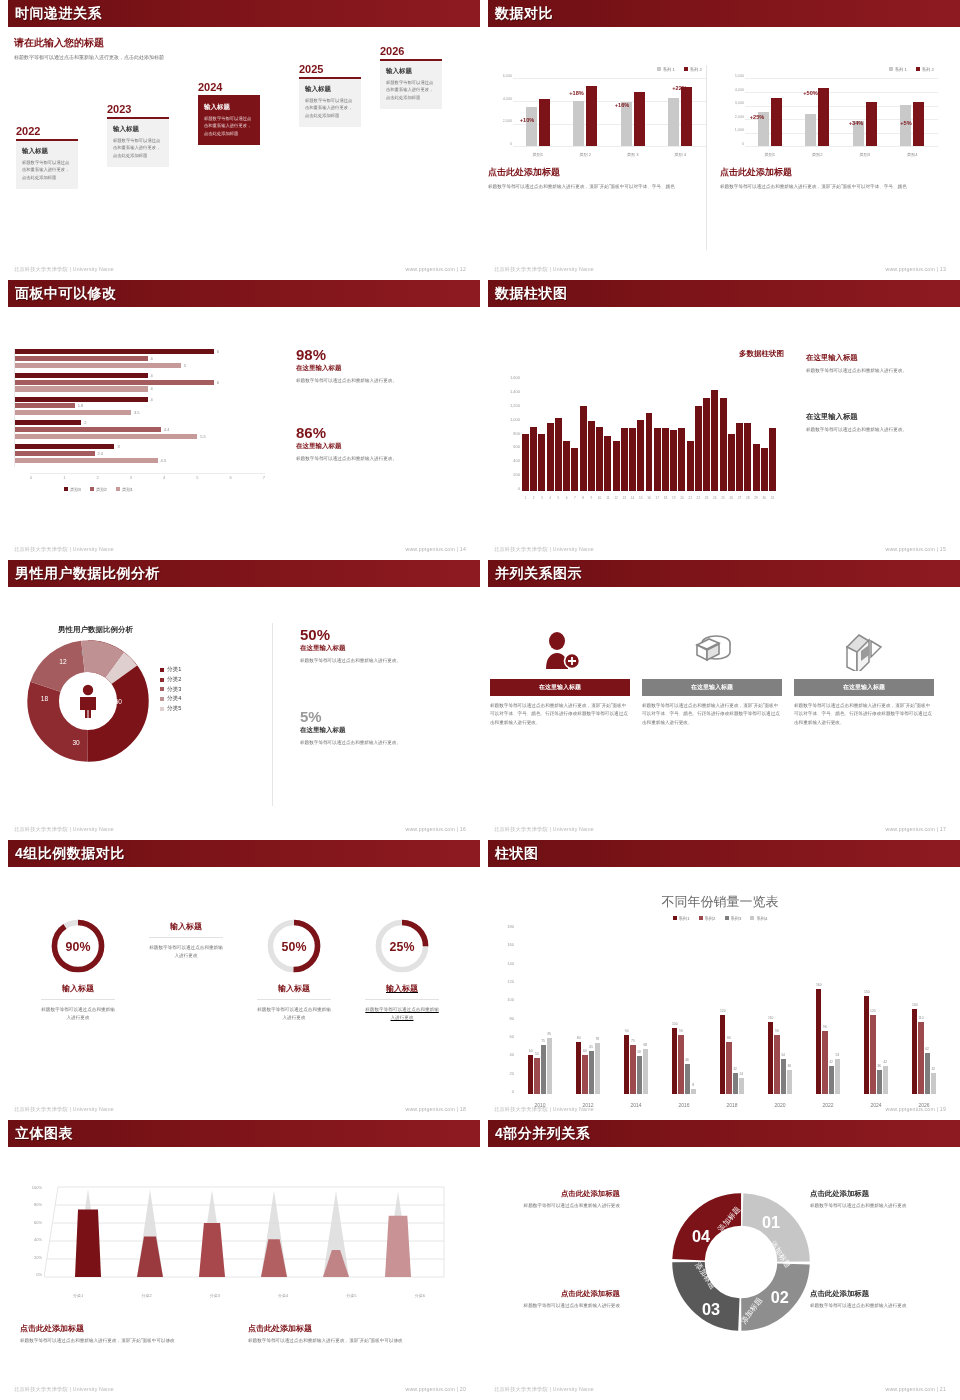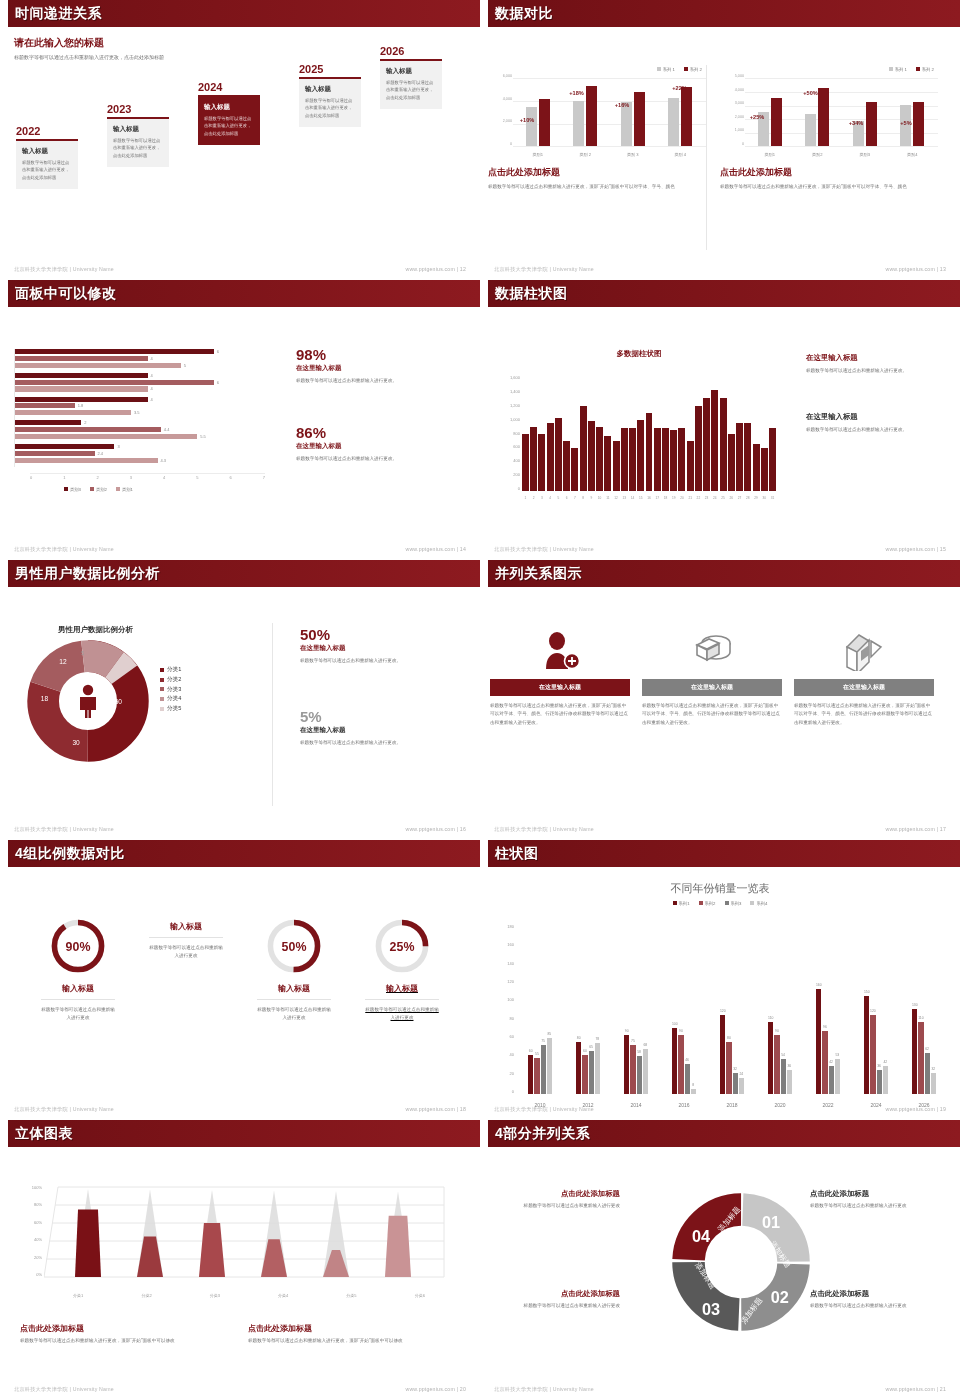--- a/index.html
+++ b/index.html
@@ -82,21 +82,21 @@
   .ribbon { color: #fff; font-size: 6px; font-weight: bold; text-align: center; padding: 4px 0; }
   .col3 p { font-size: 4.6px; color: #6f6f6f; line-height: 1.85; margin-top: 6px; }
 
   
   .gauge-col { position: absolute; top: 48px; width: 104px; text-align: center; }
   .gauge-lbl { font-size: 8px; font-weight: bold; color: #7c1318; margin-top: 6px; }
   .gauge-rule { width: 74px; height: 1px; background: #e2e2e2; margin: 5px auto 6px; }
   .gauge-p { font-size: 4.6px; color: #6f6f6f; line-height: 1.85; width: 74px; margin: 0 auto; }
 
   
-  .s19-title { text-align: center; font-size: 11px; color: #6b6b6b; margin-top: 14px; font-weight: normal; }
+  .s19-title { text-align: center; font-size: 13px; color: #6b6b6b; margin-top: 26px; font-weight: normal; }
   .s19-plot { position: absolute; left: 36px; right: 12px; top: 57px; bottom: 26px; }
   .s19-groups { position: absolute; left: 0; right: 0; bottom: 0; top: 0; display: flex; justify-content: space-around; align-items: flex-end; }
   .s19-g { display: flex; align-items: flex-end; gap: 1px; position: relative; }
   .s19-g .b { width: 5.2px; position: relative; }
   .s19-g .b span { position: absolute; top: -6px; left: 50%; transform: translateX(-50%); font-size: 3.4px; color: #8c8c8c; }
   .k1 { background: #6f1014; } .k2 { background: #9d4a4e; } .k3 { background: #7e7e7e; } .k4 { background: #c9c9c9; }
   .s19-xl { position: absolute; left: 36px; right: 12px; bottom: 12px; display: flex; justify-content: space-around; }
   .s19-xl span { font-size: 5px; color: #7d7d7d; }
   .s20-h { font-size: 8px; font-weight: bold; color: #7c1318; }
   .s20-p { font-size: 4.6px; color: #6f6f6f; line-height: 1.85; margin-top: 3px; }
@@ -388,21 +388,21 @@
     </div>
   </div>
 
   <div class="slide">
     <div class="hdr">
         <div class="hdr-notch"></div>
       </div>
     <div class="hdr-title">数据柱状图</div>
     <div class="body">
       <div style="position:absolute; left:14px; top:42px; width:290px; height:160px;">
-        <div style="text-align:center; font-size:7.5px; font-weight:bold; color:#7c1318;">多数据柱状图</div>
+        <div style="text-align:right; font-size:7.5px; font-weight:bold; color:#7c1318;">多数据柱状图</div>
         <div style="position:absolute; left:2px; top:26px; bottom:18px; width:24px; display:flex; flex-direction:column; justify-content:space-between; align-items:flex-end;">
           <span class="axis-lbl">1,600</span>
             <span class="axis-lbl">1,400</span>
             <span class="axis-lbl">1,200</span>
           <span class="axis-lbl">1,000</span>
             <span class="axis-lbl">800</span>
             <span class="axis-lbl">600</span>
           <span class="axis-lbl">400</span>
             <span class="axis-lbl">200</span>
             <span class="axis-lbl">0</span>

